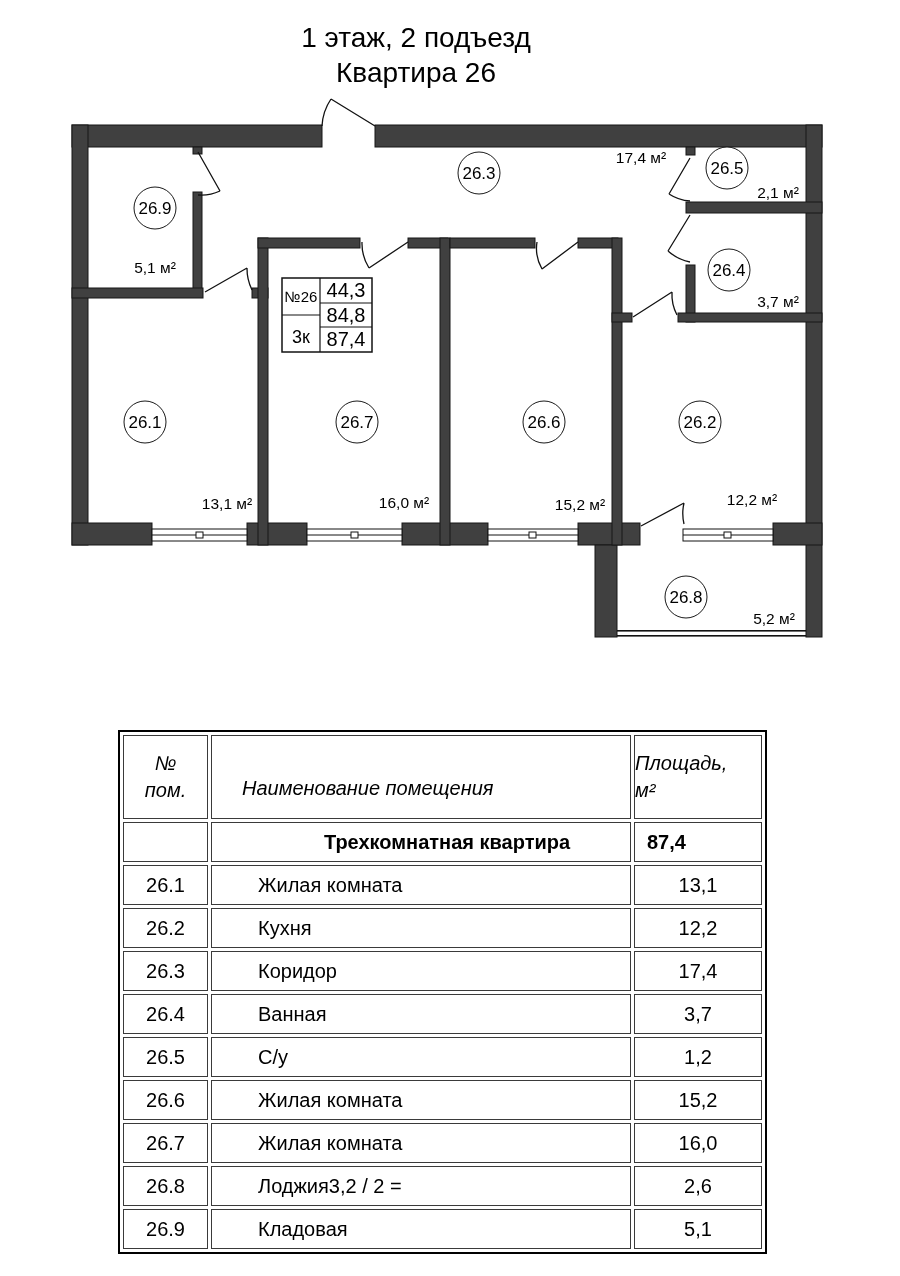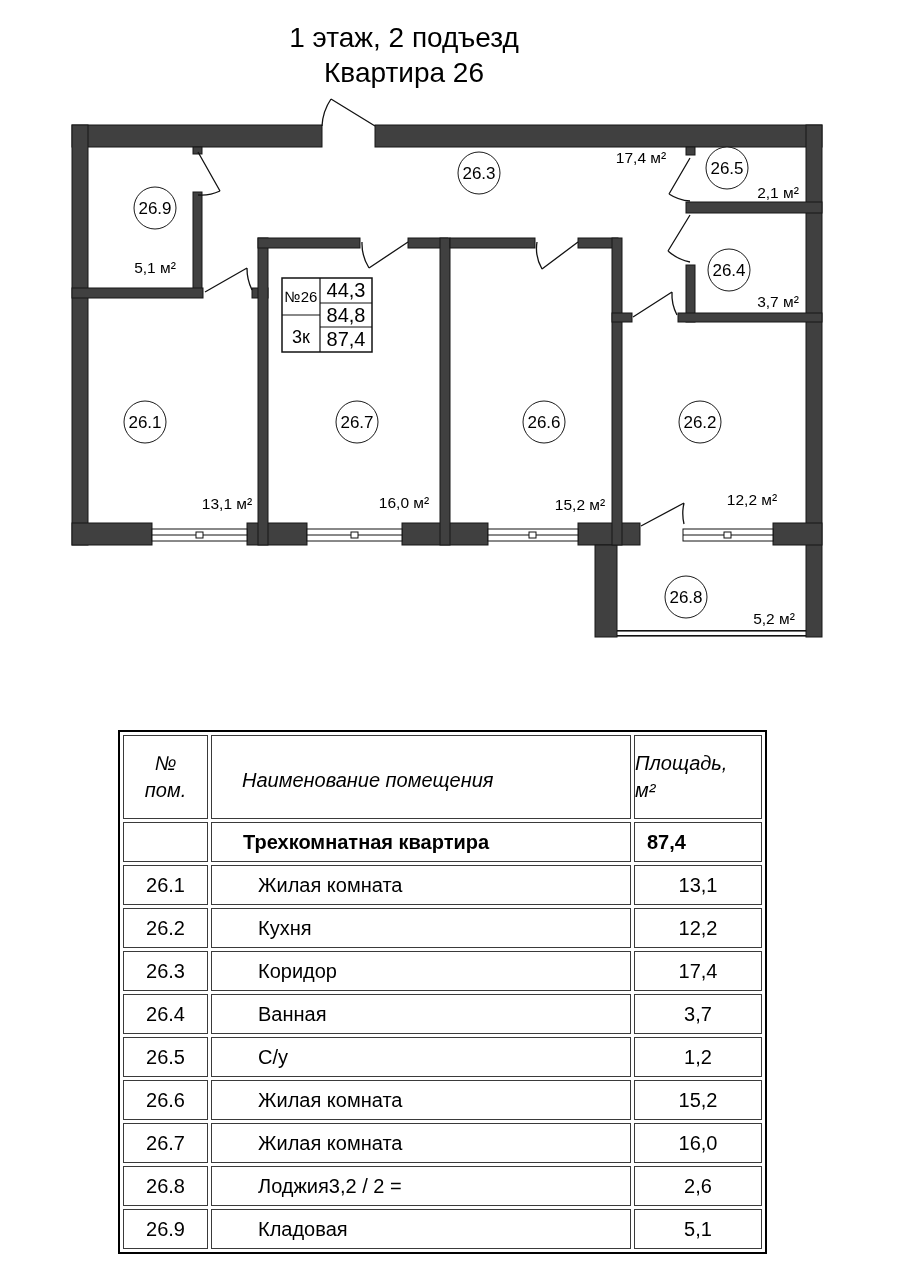--- a/index.html
+++ b/index.html
@@ -1,46 +1,46 @@
 <!DOCTYPE html>
 <html><head>
 <meta charset="utf-8">
 <style>
   html,body{margin:0;padding:0;background:#fff;}
   .page{position:relative;width:900px;height:1276px;background:#ffffff;
         font-family:"Liberation Sans",sans-serif;color:#000;overflow:hidden;}
-  .title{position:absolute;top:20px;left:4px;width:800px;text-align:center;
+  .title{position:absolute;top:20px;left:16px;width:800px;text-align:center;
          font-size:28px;line-height:35px;}
   svg.plan{position:absolute;top:0;left:0;}
   .wall rect{fill:#404040;stroke:#161616;stroke-width:1;}
   .thin{stroke:#121212;stroke-width:1.3;fill:none;}
   .winbox{fill:#ffffff;stroke:#121212;stroke-width:1;}
   .glz{fill:#121212;}
   svg text{fill:#000;font-family:"Liberation Sans",sans-serif;}
   .roomnum{font-size:17px;text-anchor:middle;}
   .areatxt{font-size:15.5px;text-anchor:middle;}
   .roomcircle{fill:#ffffff;stroke:#1a1a1a;stroke-width:1;}
   .stampbox{fill:#ffffff;stroke:#121212;stroke-width:1.5;}
   .stampline{stroke:#121212;stroke-width:1.2;}
   .stamptxt{text-anchor:middle;}
 
   table.areas{position:absolute;left:118px;top:730px;border-collapse:separate;
               border-spacing:3px;border:2px solid #000;background:#fff;table-layout:fixed;}
   .areas td{border:1.5px solid #3a3a3a;font-size:20px;vertical-align:middle;
             box-sizing:border-box;padding:0;}
   .areas tr.hd td{height:84px;font-style:italic;}
   .hd .h1{white-space:pre-line;text-align:center;line-height:27px;}
-  .hd .h2{vertical-align:bottom;padding:0 0 26px 30px;}
+  .hd .h2{vertical-align:bottom;padding:0 0 18px 30px;}
   .hd .h3{white-space:pre-line;text-align:left;line-height:27px;}
   .areas tr.rw td{height:40px;}
   td.c1{text-align:center;}
   td.c3{text-align:center;}
   .rw .c2{padding-left:46px;}
   .sm td{font-weight:bold;height:40px;}
-  .sm .c2{padding-left:31px;}
+  .sm .c2{padding-left:52px;text-align:center;}
   .sm .c3{text-align:left;padding-left:12px;}
   .nameflex{display:flex;align-items:center;padding-right:6px;}
 </style>
 </head>
 <body>
 
 <div class="page">
 
   <div class="title">
     <div>1 этаж, 2 подъезд</div>

